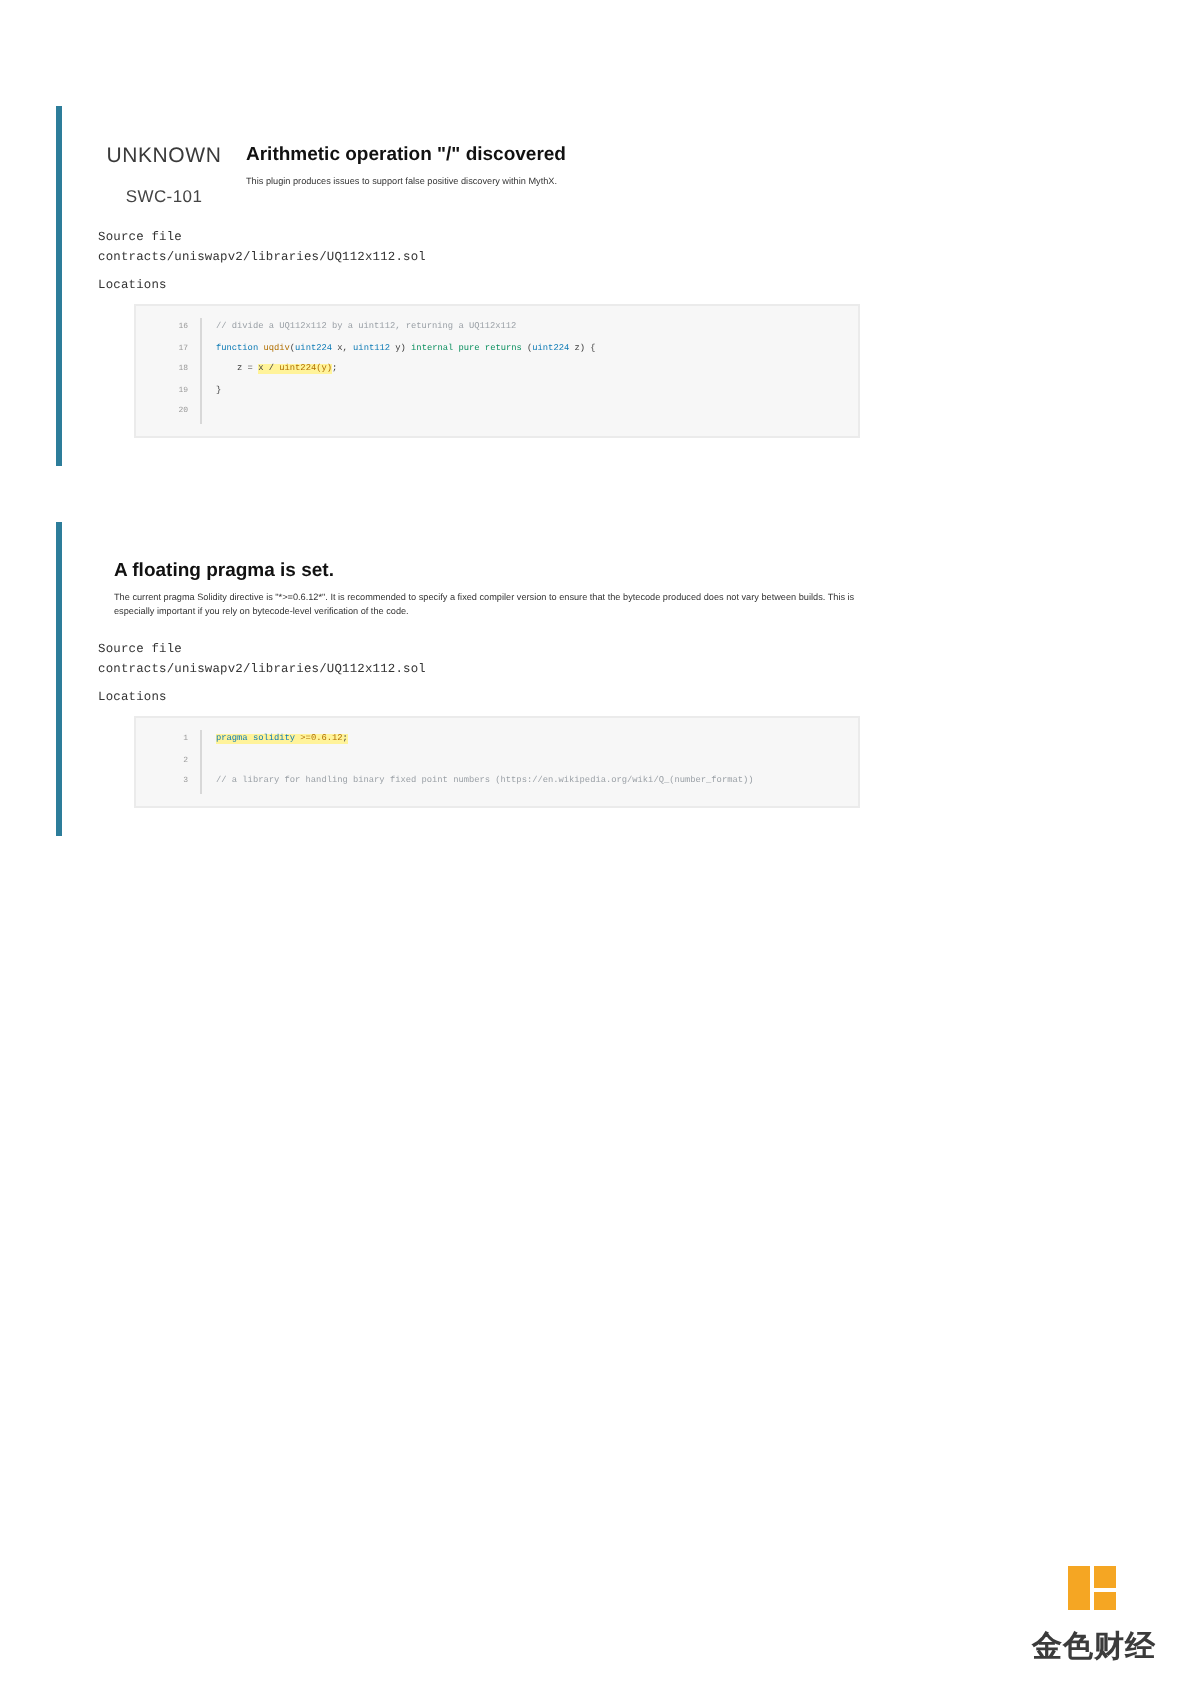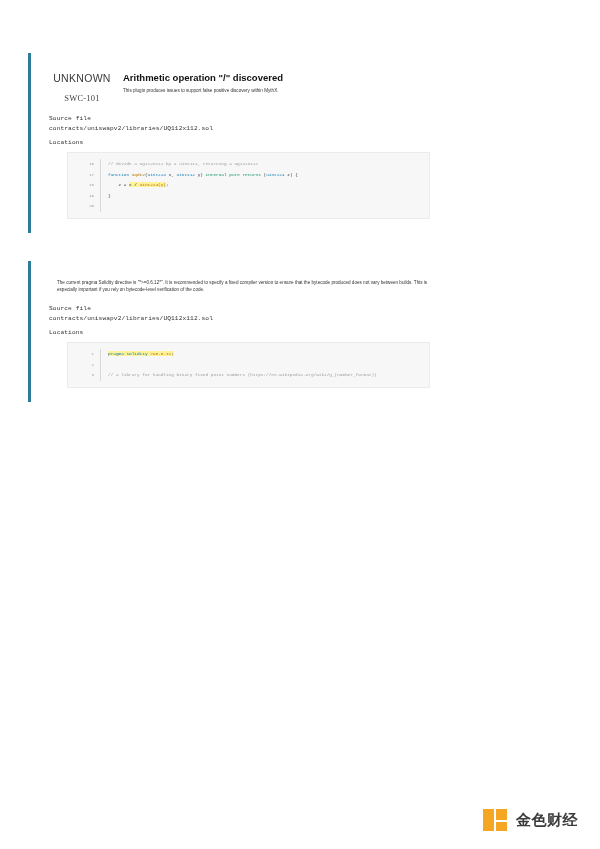--- a/index.html
+++ b/index.html
@@ -52,21 +52,21 @@
     letter-spacing: .3px;
     line-height: 13px;
     color: #3a3a3a;
   }
   .sev-label.low {
     color: #2d7d9a;
     font-size: 9.5px;
   }
   .swc-id {
     margin-top: 8px;
-    font-family: Liberation Serif, serif;
+    font-family: Liberation Sans, sans-serif;
     font-size: 8.5px;
     color: #444;
     letter-spacing: .2px;
   }
 
   .head-text {
     padding-left: 8px;
     padding-top: 1px;
     flex: 1 1 auto;
   }
@@ -143,20 +143,21 @@
   .hl  { background: #fff39a; }
 
   
   .watermark {
     position: absolute;
     right: 22px;
     bottom: 16px;
     display: flex;
     align-items: center;
     gap: 7px;
+    flex-direction: column;
   }
   .wm-mark {
     position: relative;
     width: 26px;
     height: 26px;
   }
   .wm-mark .sq {
     position: absolute;
     background: #f5a623;
   }
@@ -218,20 +219,21 @@
         <span class="ln">20</span>
         <span class="gutter"></span>
         <span class="code-text"> </span>
       </div>
     </div>
   </div>
 
   <div class="finding second">
     <div class="finding-head">
       <div class="head-text">
+        <p class="finding-title">A floating pragma is set.</p>
         <p class="finding-desc">The current pragma Solidity directive is "*&gt;=0.6.12*". It is recommended to specify a fixed compiler version to ensure that the bytecode produced does not vary between builds. This is especially important if you rely on bytecode-level verification of the code.</p>
       </div>
     </div>
 
     <div class="meta">
       <p class="meta-label">Source file</p>
       <p class="meta-value">contracts/uniswapv2/libraries/UQ112x112.sol</p>
       <p class="meta-label">Locations</p>
     </div>
 

